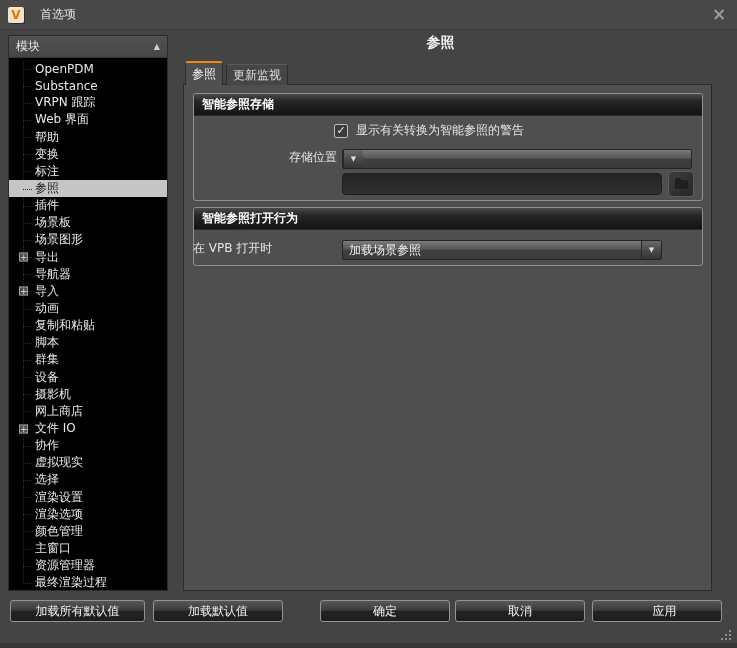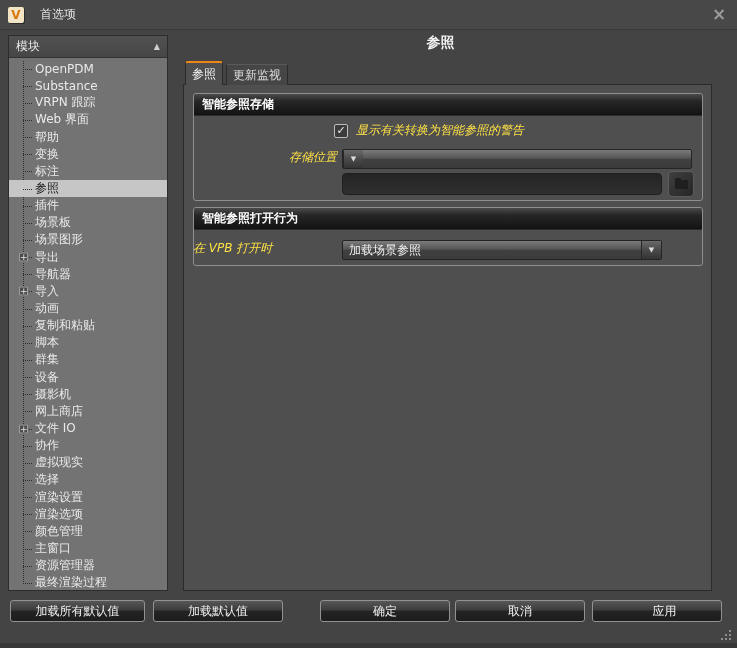--- a/index.html
+++ b/index.html
@@ -27,21 +27,21 @@
   .window-title { margin-left:16px; color:#e2e2e2; font-size:12px; }
   .close-btn {
     position:absolute; right:8px; top:4px; width:20px; height:20px;
     color:#9b9b9b; font-size:17px; font-weight:bold;
     display:flex; align-items:center; justify-content:center; cursor:pointer;
   }
 
   
   .sidebar {
     position:absolute; left:8px; top:35px; width:160px; height:556px;
-    border:1px solid #2c2c2c; background:#737373;
+    border:1px solid #2c2c2c; background:#000000;
   }
   .sidebar-header {
     height:22px; background:linear-gradient(180deg,#515151,#464646);
     border-bottom:1px solid #323232;
     display:flex; align-items:center; padding:0 7px;
   }
   .sidebar-header .hdr-label { flex:1; color:#e8e8e8; }
   .collapse-icon { font-size:8px; color:#cfcfcf; }
   .tree {
     position:relative; height:532px; overflow:hidden; padding-top:2px;
@@ -99,21 +99,21 @@
   .gb2 { top:122px; height:59px; }
   .groupbox-header {
     height:22px; padding:0 8px;
     background:linear-gradient(180deg,#4a4a4a 0%,#262626 35%,#131313 100%);
     border-bottom:1px solid #2a2a2a;
     display:flex; align-items:center;
     font-weight:bold; color:#ffffff;
   }
 
   .form-row { position:absolute; display:flex; align-items:center; }
-  .field-label { color:#fde047; white-space:nowrap;font-style:italic; }
+  .field-label { color:#e5e5e5; white-space:nowrap; }
 
   
   .checkbox {
     width:14px; height:14px; background:#3c3c3c;
     border:1px solid #bdbdbd; border-radius:2px;
     display:flex; align-items:center; justify-content:center;
     color:#f0f0f0; font-size:11px; font-weight:bold; cursor:pointer;
   }
 
   

